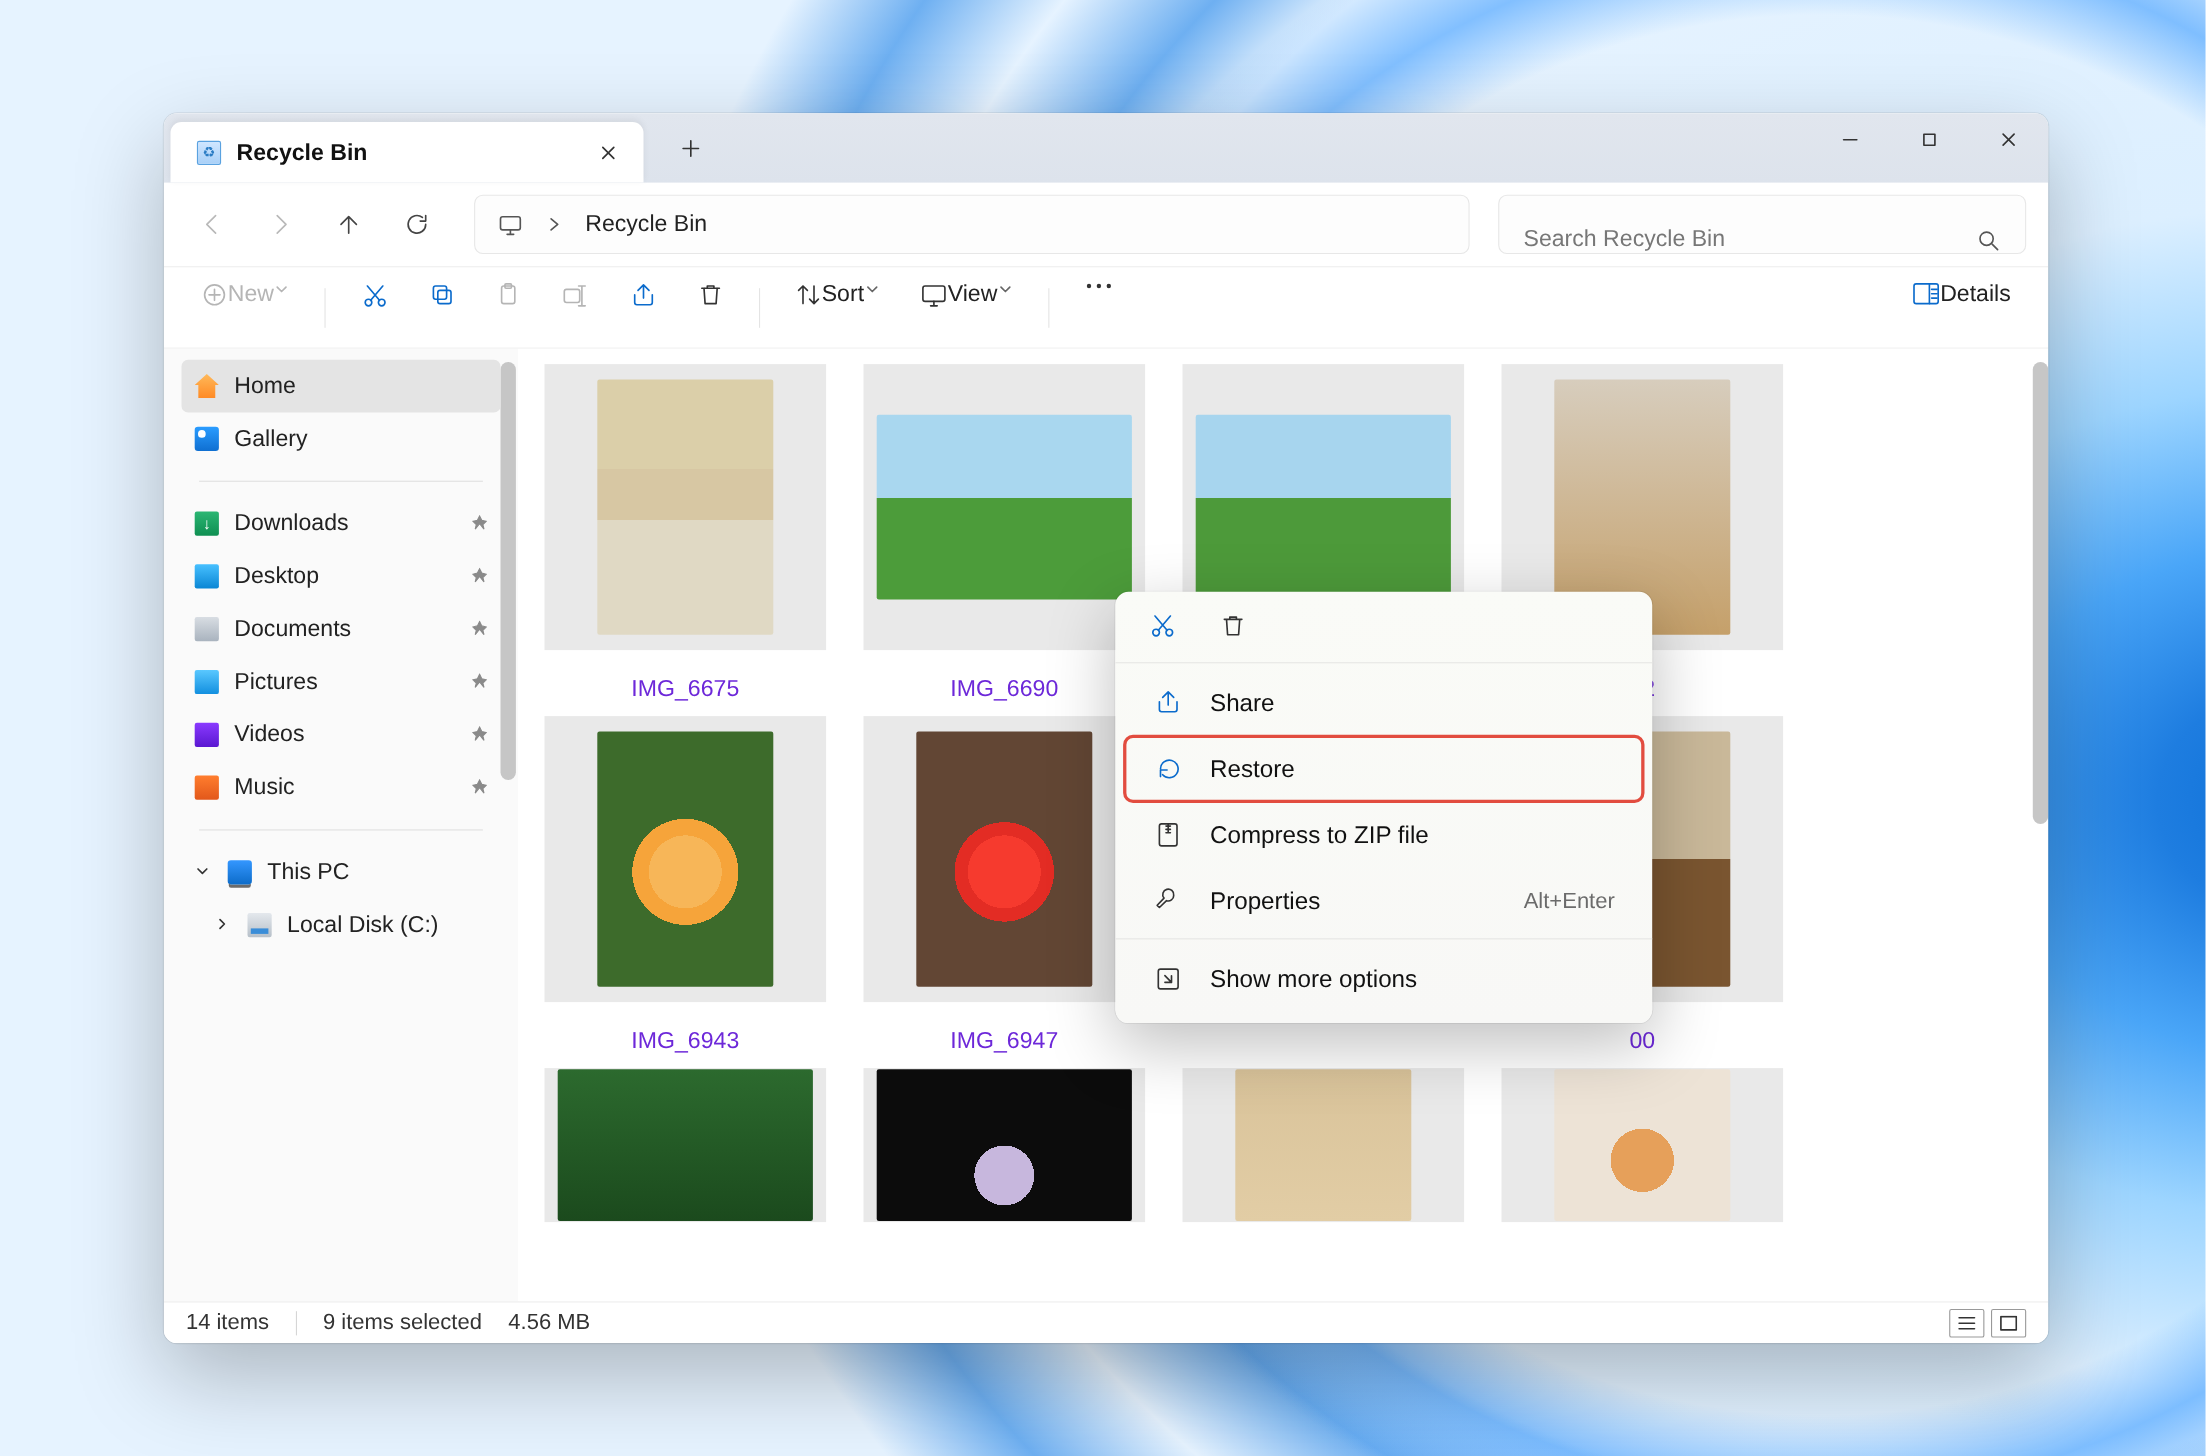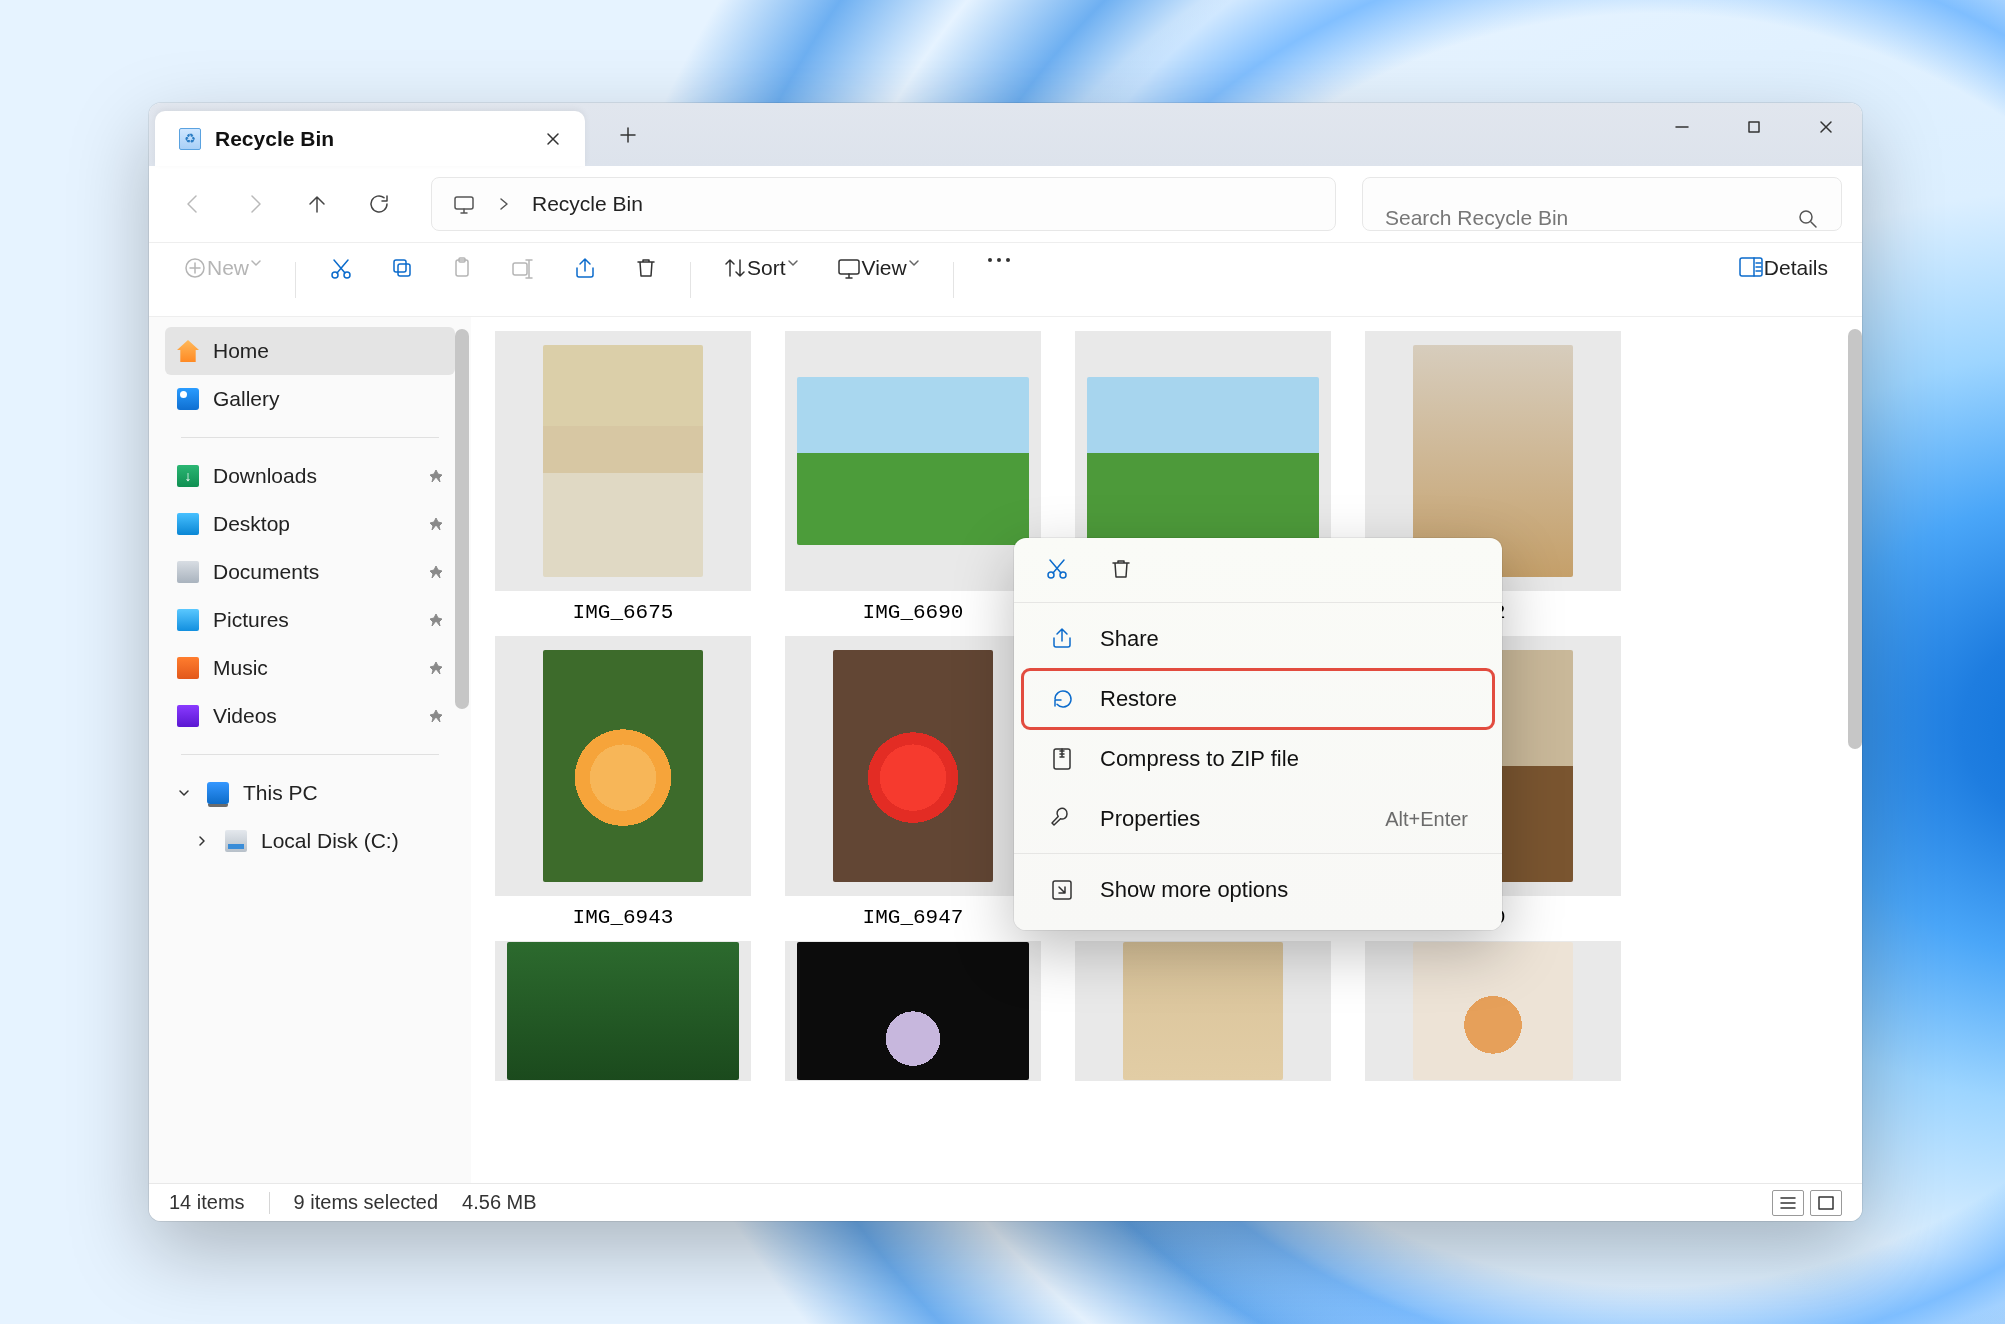--- a/index.html
+++ b/index.html
@@ -133,21 +133,21 @@
 .ic-disk { background: linear-gradient(#e4e8ed,#b7c0c9); border-radius: 2px; position: relative; }
 .ic-disk::after { content: ""; position: absolute; left: 3px; bottom: 3px; width: 16px; height: 5px; background: #3a8dd8; }
 
 
 .content { flex: 1; position: relative; overflow: hidden; background: #fff; }
 .thumb-scroll { position: absolute; right: 0; top: 12px; width: 14px; height: 420px; background: #c6c6c6; border-radius: 7px; }
 .grid { display: grid; grid-template-columns: repeat(4, 290px); gap: 12px 0; padding: 14px 24px; }
 .card { width: 256px; display: flex; flex-direction: column; align-items: center; }
 .card .frame { width: 256px; height: 260px; background: #e9e9e9; display: flex; align-items: center; justify-content: center; }
 .card .frame .img { max-width: 100%; max-height: 100%; }
-.card .cap { margin-top: 10px; font-size: 21px; color: #000000; font-family: Liberation Mono, monospace; }
+.card .cap { margin-top: 24px; font-size: 21px; color: #6d28d9; }
 
 .ph { border-radius: 2px; }
 .ph-portrait { width: 160px; height: 232px; }
 .ph-landscape { width: 232px; height: 168px; }
 .ph-1 { background: linear-gradient(#dbcfa9 0 35%, #d7c7a3 35% 55%, #e0d9c4 55% 100%); }
 .ph-2 { background: linear-gradient(#a9d7ef 0 45%, #4c9c3a 45% 100%); }
 .ph-3 { background: linear-gradient(#a7d5ee 0 45%, #4d9a3a 45% 100%); }
 .ph-4 { background: linear-gradient(#d7cdbd,#c5a06a); }
 .ph-5 { background: radial-gradient(circle at 50% 55%, #f7b658 0 22%, #f6a43a 22% 32%, #3d6b2b 32% 100%); }
 .ph-6 { background: radial-gradient(circle at 50% 55%, #f63a2e 0 22%, #e32c24 22% 30%, #624634 30% 100%); }
@@ -393,29 +393,29 @@
               </svg></span>
         </div>
         <div class="side-item pinned">
           <span class="ico16 ic-pic"></span>
           <span>Pictures</span>
           <span class="pin"><svg width="14" height="14" viewBox="0 0 14 14">
                 <path d="M7 1l2 4 4 1-3 3 1 4-4-5-4 5 1-4-3-3 4-1z"></path>
               </svg></span>
         </div>
         <div class="side-item pinned">
+          <span class="ico16 ic-vid"></span>
+          <span>Videos</span>
+          <span class="pin"><svg width="14" height="14" viewBox="0 0 14 14">
+                <path d="M7 1l2 4 4 1-3 3 1 4-4-5-4 5 1-4-3-3 4-1z"></path>
+              </svg></span>
+        </div>
+        <div class="side-item pinned">
           <span class="ico16 ic-music"></span>
           <span>Music</span>
-          <span class="pin"><svg width="14" height="14" viewBox="0 0 14 14">
-                <path d="M7 1l2 4 4 1-3 3 1 4-4-5-4 5 1-4-3-3 4-1z"></path>
-              </svg></span>
-        </div>
-        <div class="side-item pinned">
-          <span class="ico16 ic-vid"></span>
-          <span>Videos</span>
           <span class="pin"><svg width="14" height="14" viewBox="0 0 14 14">
                 <path d="M7 1l2 4 4 1-3 3 1 4-4-5-4 5 1-4-3-3 4-1z"></path>
               </svg></span>
         </div>
         <div class="side-sep"></div>
         <div class="side-item">
           <span class="expand"><svg class="svg-ico" width="14" height="14" viewBox="0 0 14 14">
                 <path d="M3 5l4 4 4-4"></path>
               </svg></span>
           <span class="ico16 ic-pc"></span>

